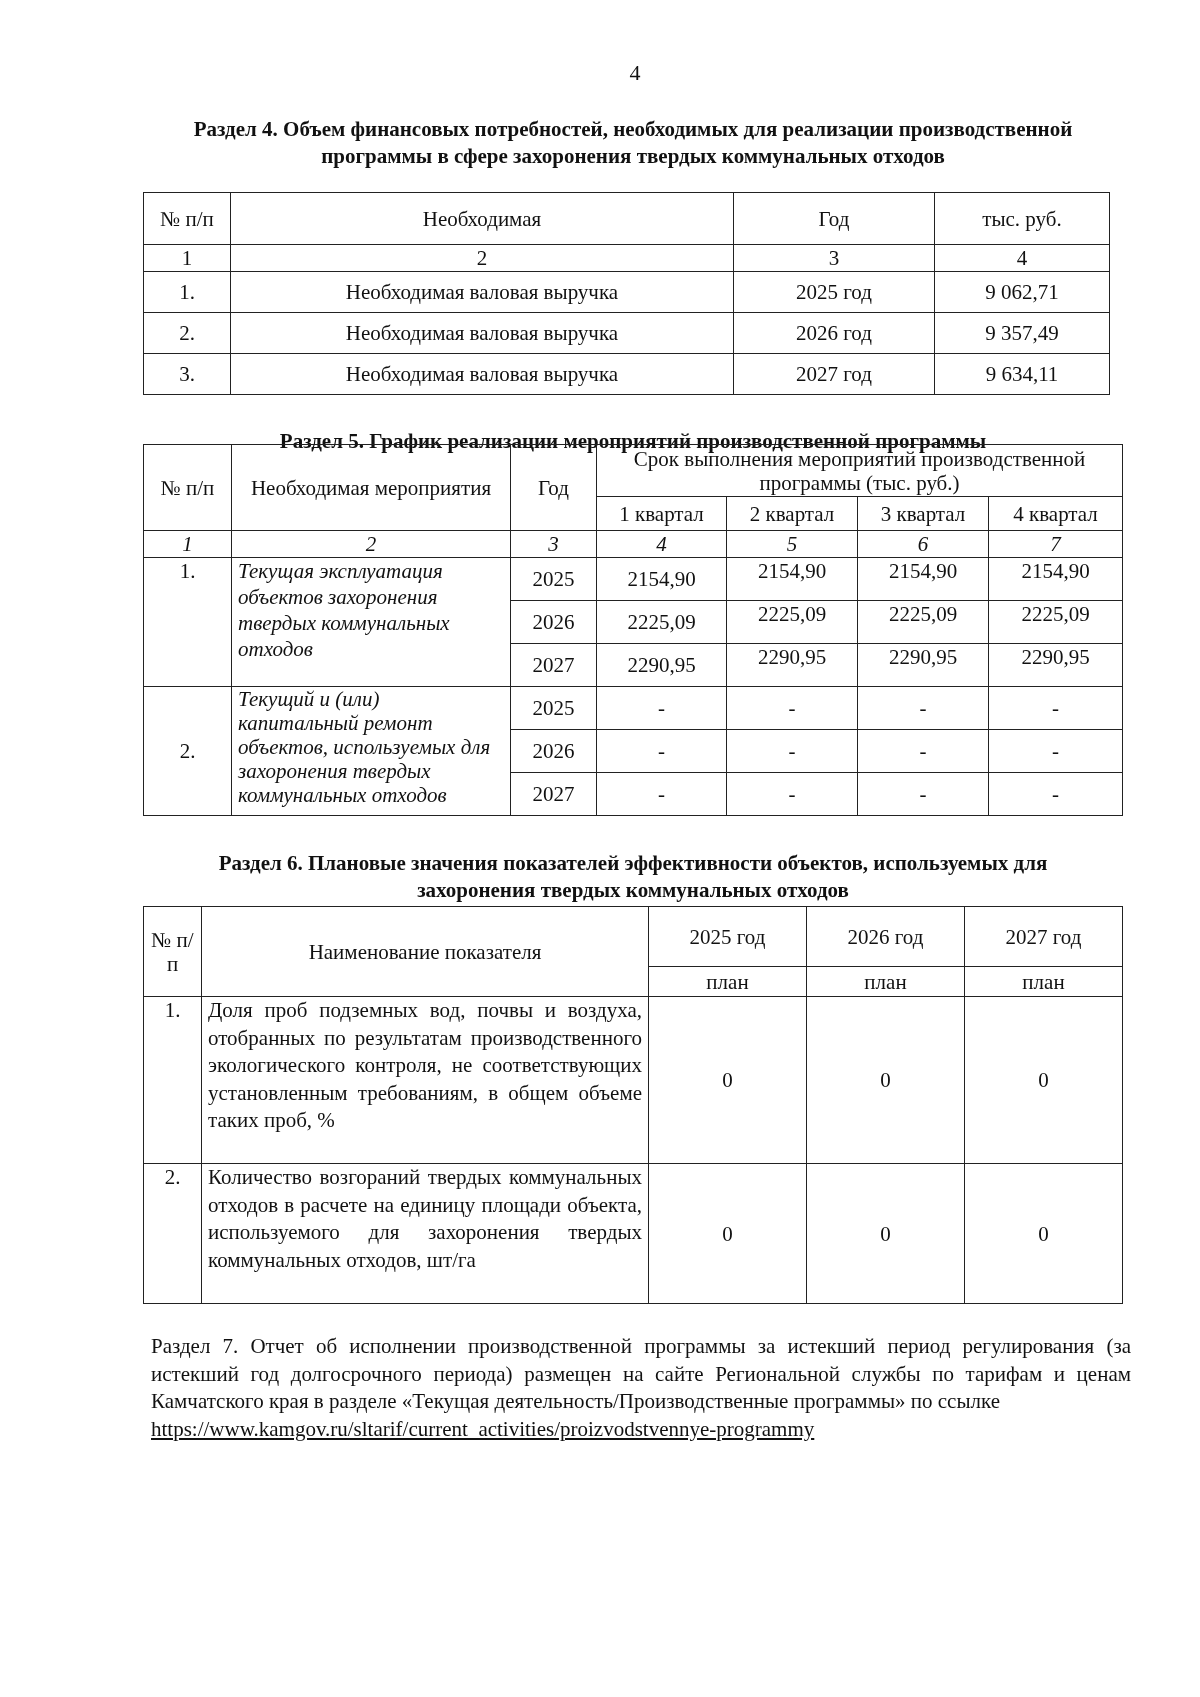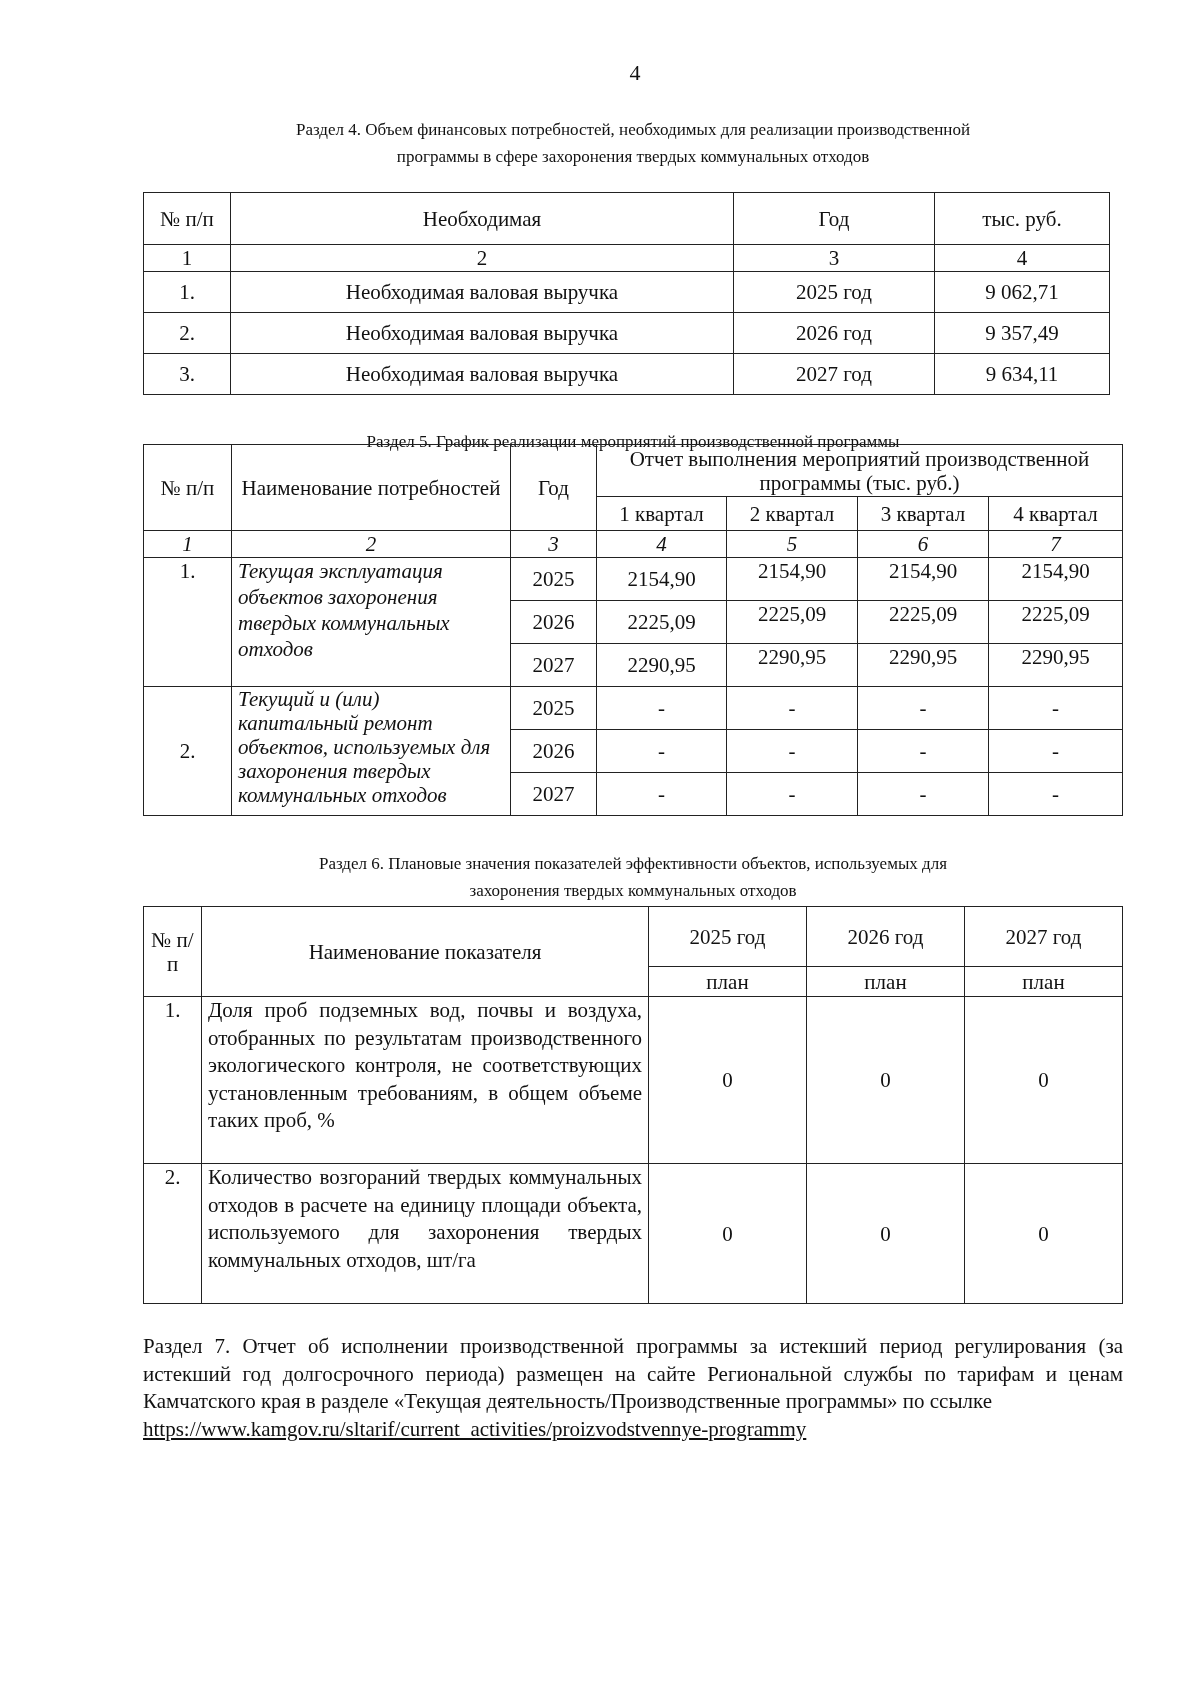--- a/index.html
+++ b/index.html
@@ -1,25 +1,25 @@
 <!DOCTYPE html>
 <html><head>
 <meta charset="utf-8">
 <style>
   html, body { margin:0; padding:0; background:#ffffff; }
   body { width:1200px; height:1697px; position:relative; font-family:"Liberation Serif", serif; color:#111; font-size:21px; }
   .pagenum { position:absolute; top:60px; left:0; width:1270px; text-align:center; font-size:22px; }
-  .title { position:absolute; left:143px; width:980px; text-align:center; line-height:27px; font-size:17px; }
+  .title { position:absolute; left:143px; width:980px; text-align:center; line-height:27px; font-size:21px;font-weight:bold; }
   table { position:absolute; border-collapse:collapse; table-layout:fixed; }
   td, th { border:1.5px solid #222; font-weight:normal; padding:0 6px; text-align:center; vertical-align:middle; font-size:21px; line-height:26px; }
   .ital { font-style:italic; }
   .left { text-align:left;font-style:italic; }
   .top { vertical-align:top; }
   .just { text-align:justify; text-align-last:left; }
-  .para { position:absolute; left:143px; width:980px; top:1333px; font-size:21px; line-height:27.5px; text-align:justify; }
+  .para { position:absolute; left:151px; width:980px; top:1333px; font-size:21px; line-height:27.5px; text-align:justify; }
   .para .link { text-decoration:underline; color:#111; }
 </style>
 </head>
 <body>
 
 <div class="pagenum">4</div>
 
 <div class="title" style="top:116px;">
   <div>Раздел 4. Объем финансовых потребностей, необходимых для реализации производственной</div>
   <div>программы в сфере захоронения твердых коммунальных отходов</div>
@@ -72,23 +72,23 @@
       <col style="width:279px">
       <col style="width:86px">
     <col style="width:130px">
       <col style="width:131px">
       <col style="width:131px">
       <col style="width:134px">
   </colgroup>
   <tbody>
       <tr style="height:52px">
     <td rowspan="2">№ п/п</td>
-    <td rowspan="2">Наименование потребностей</td>
+    <td rowspan="2">Необходимая мероприятия</td>
     <td rowspan="2">Год</td>
-    <td colspan="4" style="line-height:24px">Отчет выполнения мероприятий производственной программы (тыс. руб.)</td>
+    <td colspan="4" style="line-height:24px">Срок выполнения мероприятий производственной программы (тыс. руб.)</td>
   </tr>
   <tr style="height:34px">
     <td>1 квартал</td>
     <td>2 квартал</td>
     <td>3 квартал</td>
     <td>4 квартал</td>
   </tr>
   <tr style="height:26px" class="ital">
     <td>1</td>
     <td>2</td>

